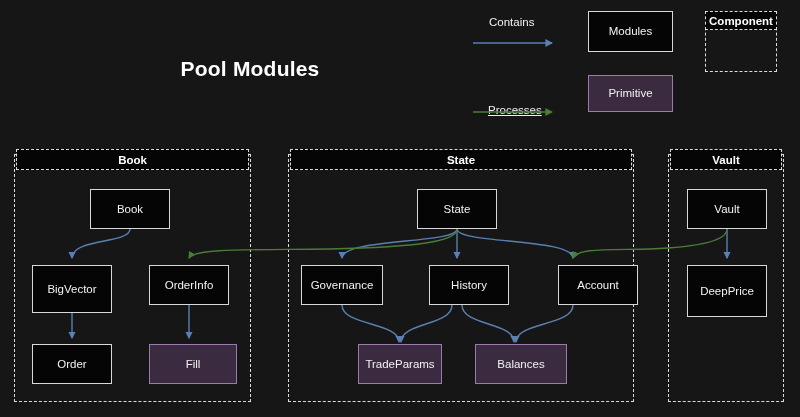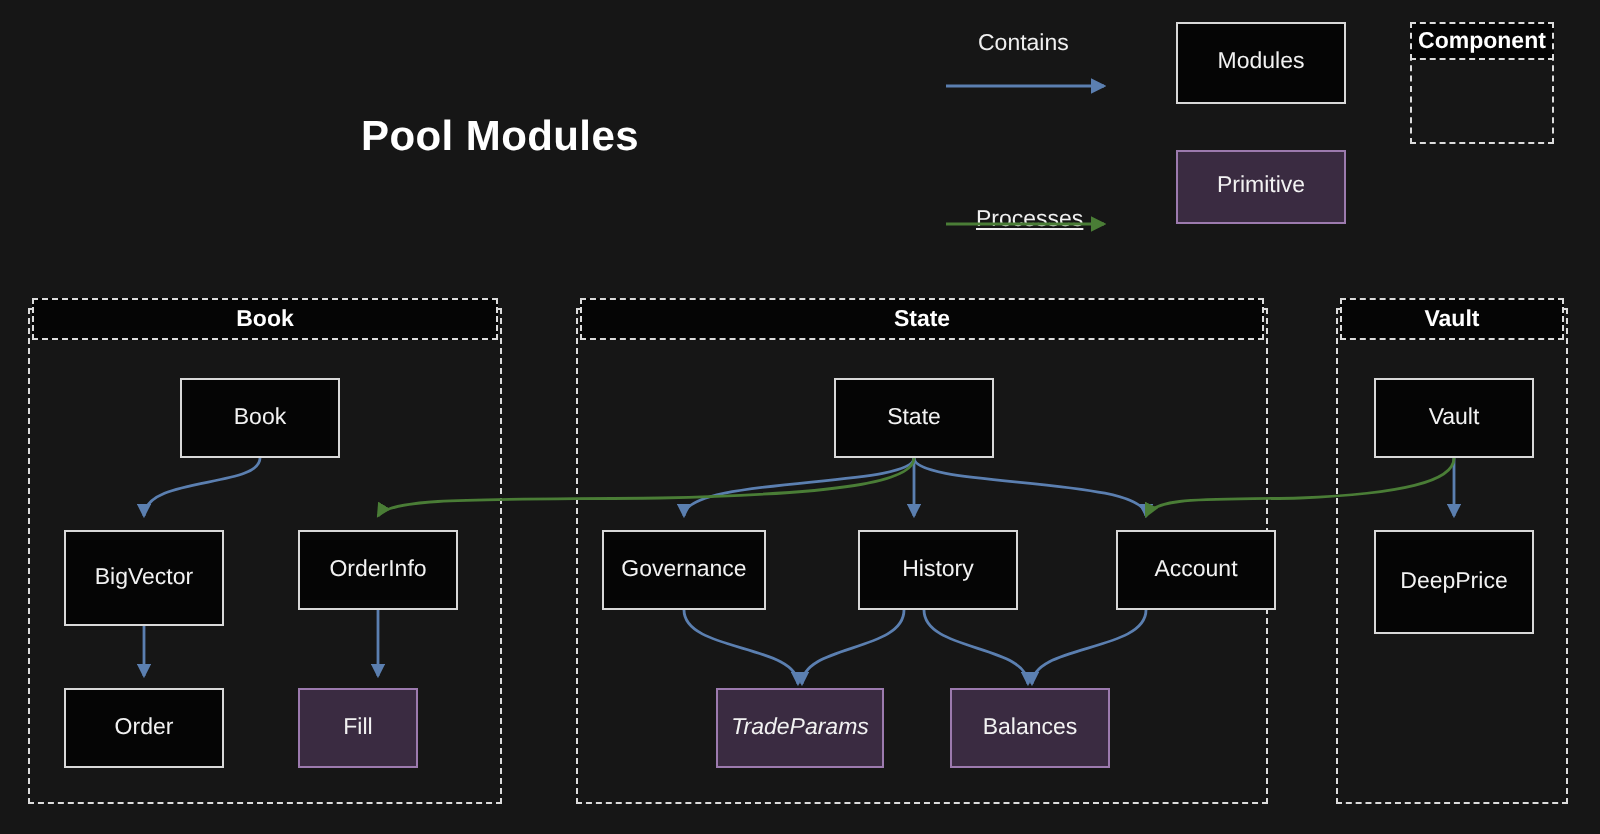--- a/index.html
+++ b/index.html
@@ -179,25 +179,25 @@
 
     <path d="M 457 229 C 457 241, 420 247, 330 249 C 250 250, 195 248, 189 258" fill="none" stroke="#4a7d36" stroke-width="1.4" marker-end="url(#ah-green)"></path>
 
     <path d="M 727 229 C 727 241, 700 247, 650 249 C 605 250, 578 248, 573 258" fill="none" stroke="#4a7d36" stroke-width="1.4" marker-end="url(#ah-green)"></path>
   </svg>
 
   <div class="node module" style="left:90px; top:189px; width:80px; height:40px;">Book</div>
   <div class="node module" style="left:32px; top:265px; width:80px; height:48px;">BigVector</div>
   <div class="node module" style="left:149px; top:265px; width:80px; height:40px;">OrderInfo</div>
   <div class="node module" style="left:32px; top:344px; width:80px; height:40px;">Order</div>
-  <div class="node primitive" style="left:149px; top:344px; width:60px; height:40px;">Fill</div>
+  <div class="node primitive" style="left:149px; top:344px; width:88px; height:40px;">Fill</div>
 
   <div class="node module" style="left:417px; top:189px; width:80px; height:40px;">State</div>
   <div class="node module" style="left:301px; top:265px; width:82px; height:40px;text-align:center;">Governance</div>
   <div class="node module" style="left:417px; top:265px; width:80px; height:40px;margin-left:12px;">History</div>
   <div class="node module" style="left:558px; top:265px; width:80px; height:40px;">Account</div>
-  <div class="node primitive" style="left:358px; top:344px; width:84px; height:40px;font-style:italic;">TradeParams</div>
-  <div class="node primitive" style="left:475px; top:344px; width:80px; height:40px;">Balances</div>
+  <div class="node primitive" style="left:358px; top:344px; width:84px; height:40px;">TradeParams</div>
+  <div class="node primitive" style="left:475px; top:344px; width:92px; height:40px;">Balances</div>
 
   <div class="node module" style="left:687px; top:189px; width:80px; height:40px;">Vault</div>
   <div class="node module" style="left:687px; top:265px; width:80px; height:52px;">DeepPrice</div>
 
 </div>
 
 </body></html>

